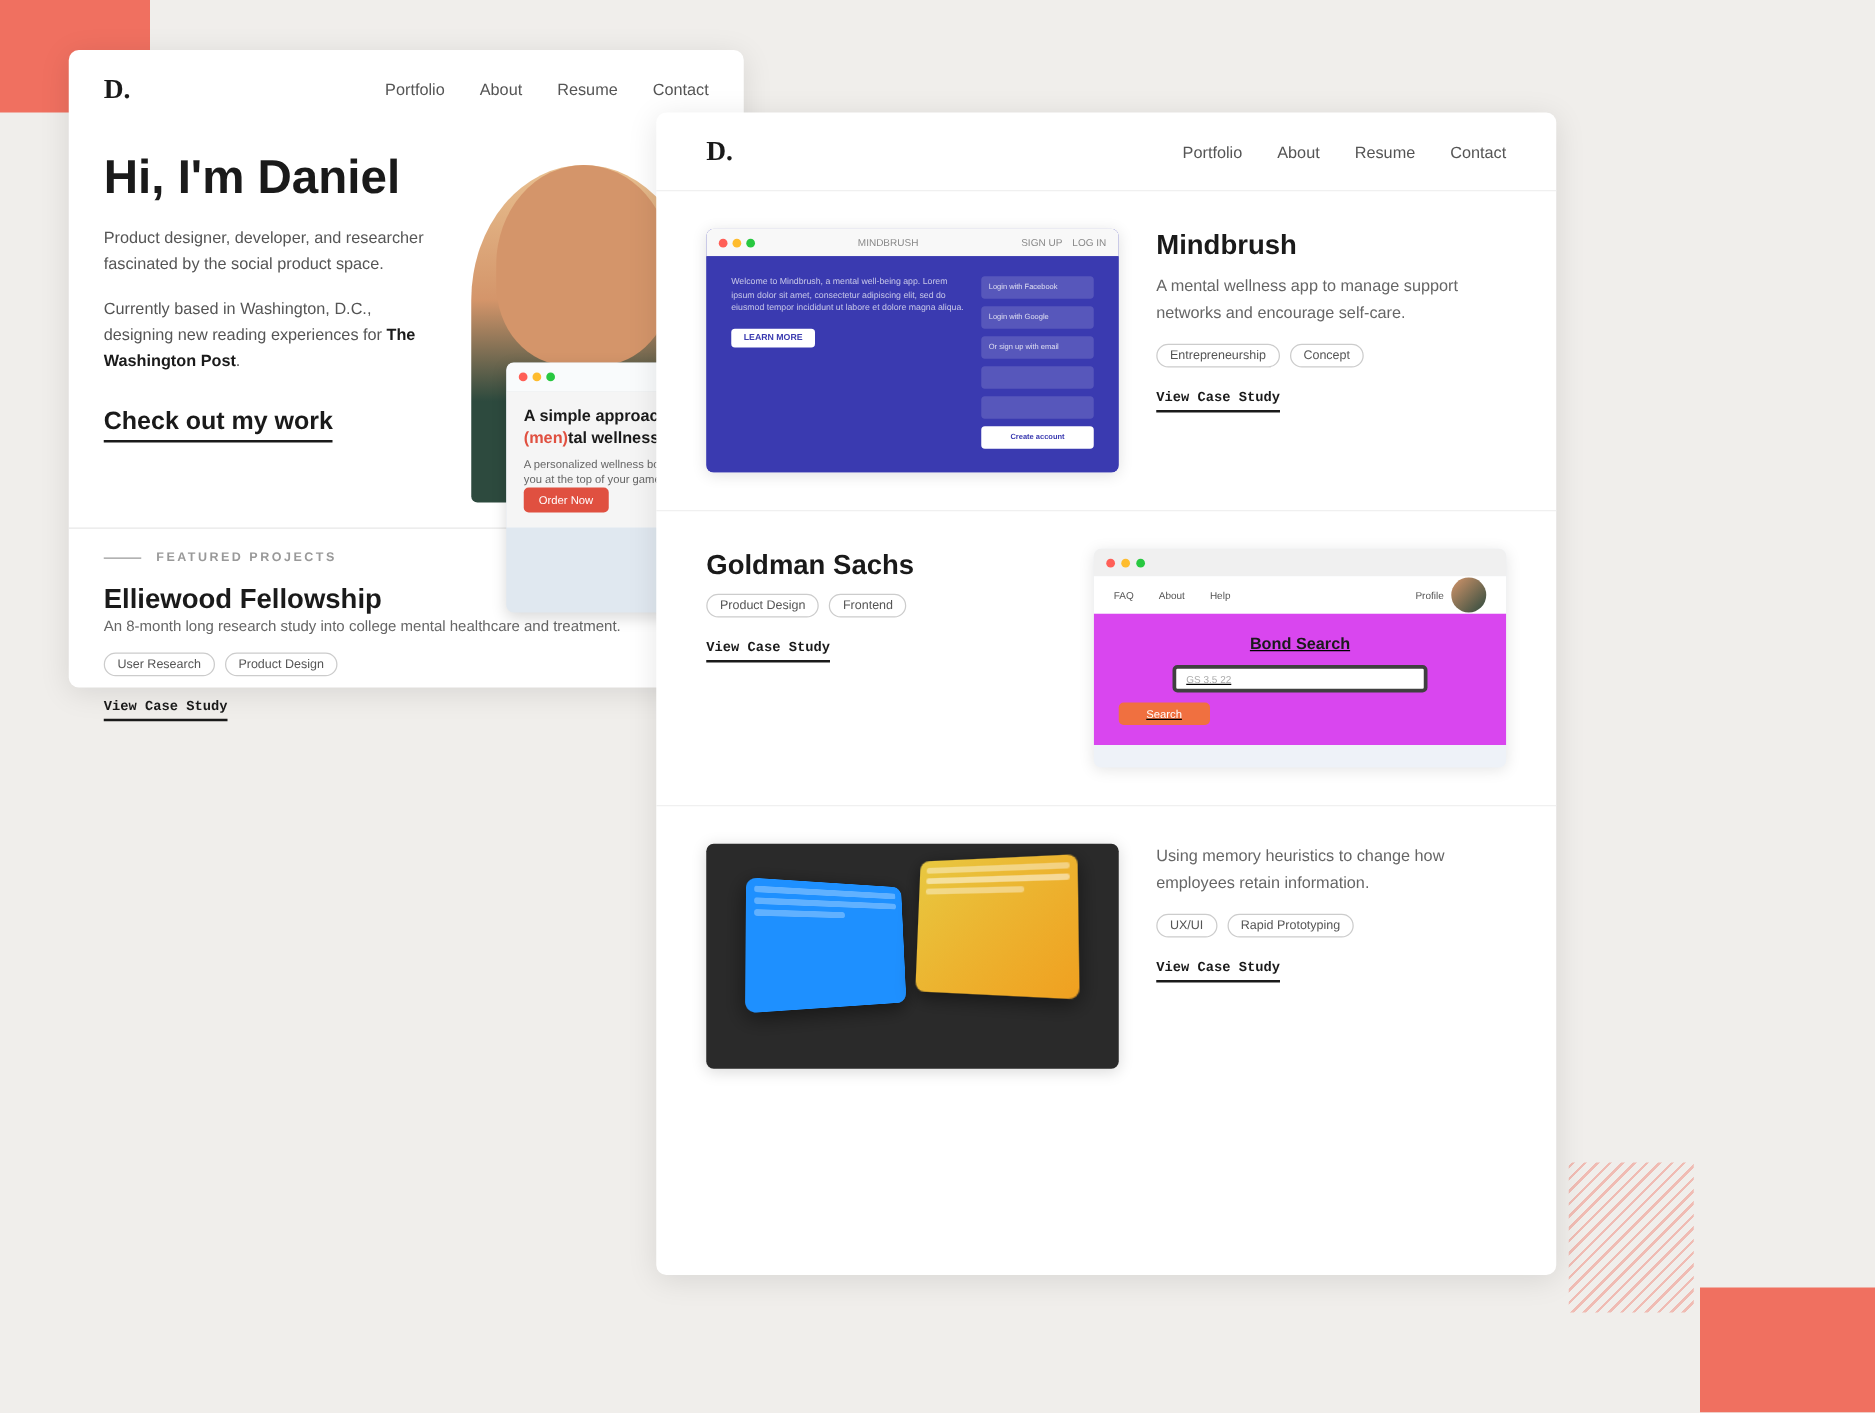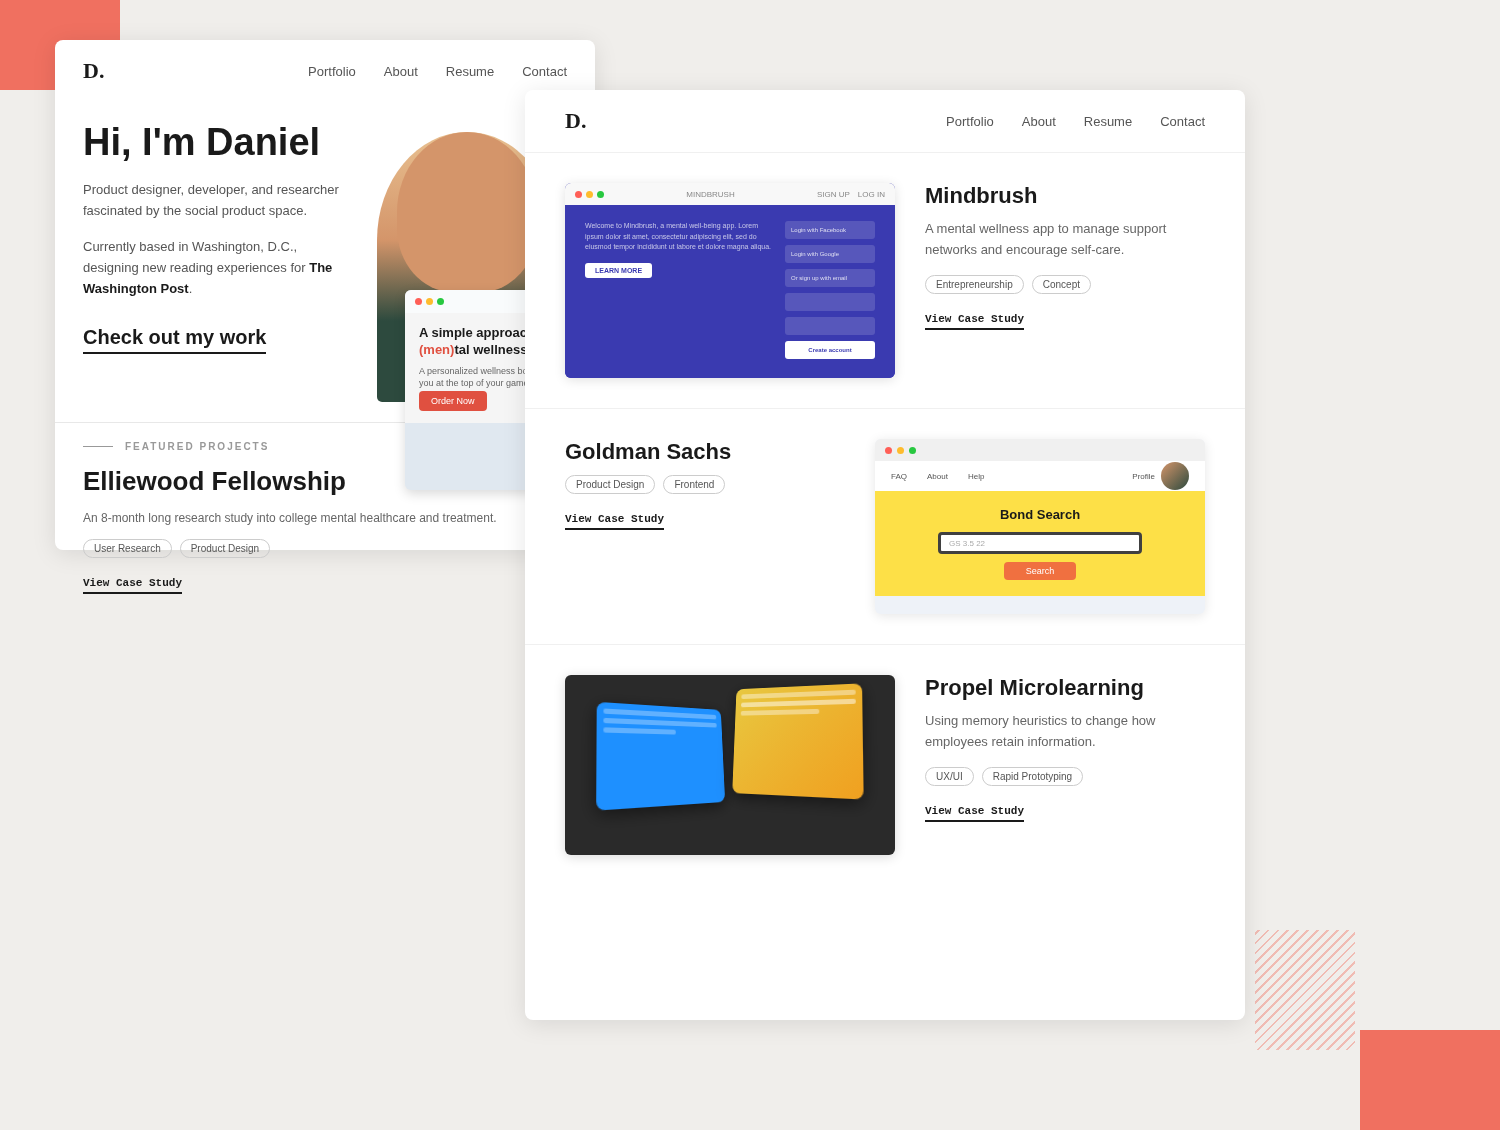--- a/index.html
+++ b/index.html
@@ -142,25 +142,25 @@
       margin-bottom: 14px;
     }
     .featured-label::before {
       content: '';
       display: block;
       width: 30px;
       height: 1px;
       background: #999;
     }
     .project-title {
-      font-size: 26px;
+      font-size: 22px;
       font-weight: 800;
       color: #1a1a1a;
       font-family: Arial, sans-serif;
-      margin-bottom: 12px;
+      margin-bottom: 0;
     }
     .project-desc {
       font-size: 12px;
       color: #666;
       line-height: 1.5;
       font-family: Arial, sans-serif;
       margin-bottom: 12px;
     }
     .tags {
       display: flex;
@@ -409,21 +409,22 @@
       padding: 0 16px;
       gap: 20px;
     }
     .goldman-nav span {
       font-size: 8px;
       color: #555;
       font-family: Arial, sans-serif;
     }
     .goldman-body {
       padding: 16px 20px;
-      background: #fde047;
+      background: #d946ef;
+      text-decoration: underline;
     }
     .goldman-search-title {
       font-size: 13px;
       font-weight: 700;
       color: #1a1a1a;
       font-family: Arial, sans-serif;
       text-align: center;
       margin-bottom: 10px;
     }
     .goldman-search-bar {
@@ -438,21 +439,21 @@
       width: 204px;
       margin-bottom: 8px;
     }
     .goldman-search-bar span {
       font-size: 8px;
       color: #aaa;
       font-family: Arial, sans-serif;
     }
     .goldman-search-btn {
       display: flex;
-      justify-content: center;
+      justify-content: flex-start;
     }
     .goldman-search-btn span {
       background: #f07040;
       color: #fff;
       font-size: 9px;
       padding: 4px 22px;
       border-radius: 4px;
       font-family: Arial, sans-serif;
     }
 
@@ -747,21 +748,20 @@
           <div class="phone-front-screen">
             <div class="phone-front-line"></div>
             <div class="phone-front-line" style="background:rgba(255,255,255,0.5);"></div>
             <div class="phone-front-line" style="width:70%;background:rgba(255,255,255,0.4);"></div>
           </div>
         </div>
       </div>
     </div>
 
     <div class="project-info">
-      <div class="project-name">Propel Microlearning</div>
       <div class="project-summary">Using memory heuristics to change how employees retain information.</div>
       <div class="tags">
         <span class="tag">UX/UI</span>
         <span class="tag">Rapid Prototyping</span>
       </div>
       <span class="view-case">View Case Study</span>
     </div>
   </div>
 </div>
 

